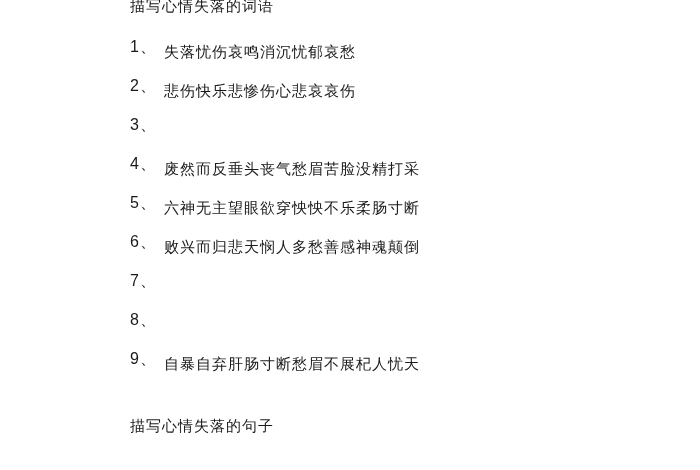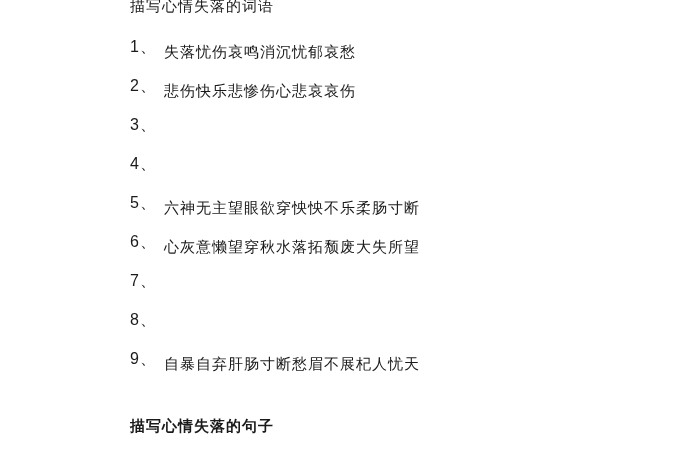--- a/index.html
+++ b/index.html
@@ -49,21 +49,20 @@
     font-size: 16px;
     color: #1a1a1a;
     min-width: 24px;
     margin-right: 7px;
     letter-spacing: 1px;
   }
   .caption {
     margin-top: 37px;
     height: 20px;
     line-height: 20px;
-    font-weight: bold;
   }
 </style>
 </head>
 <body>
 
 <div class="content">
 
   <div class="heading calli">描写心情失落的词语</div>
 
   <div class="list">
@@ -77,30 +76,31 @@
       <span class="num">2、</span>
       <span class="calli">悲伤快乐悲惨伤心悲哀哀伤</span>
     </div>
 
     <div class="row">
       <span class="num">3、</span>
     </div>
 
     <div class="row">
       <span class="num">4、</span>
+      <span class="calli">废然而反垂头丧气愁眉苦脸没精打采</span>
     </div>
 
     <div class="row">
       <span class="num">5、</span>
       <span class="calli">六神无主望眼欲穿怏怏不乐柔肠寸断</span>
     </div>
 
     <div class="row">
       <span class="num">6、</span>
-      <span class="calli">心灰意懒望穿秋水落拓颓废大失所望</span>
+      <span class="calli">败兴而归悲天悯人多愁善感神魂颠倒</span>
     </div>
 
     <div class="row">
       <span class="num">7、</span>
     </div>
 
     <div class="row">
       <span class="num">8、</span>
     </div>
 

